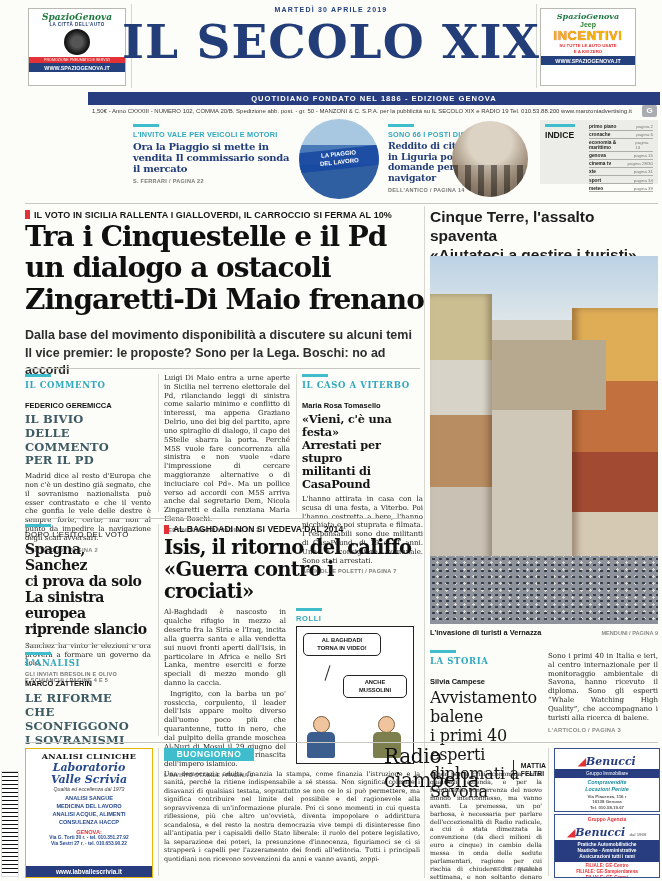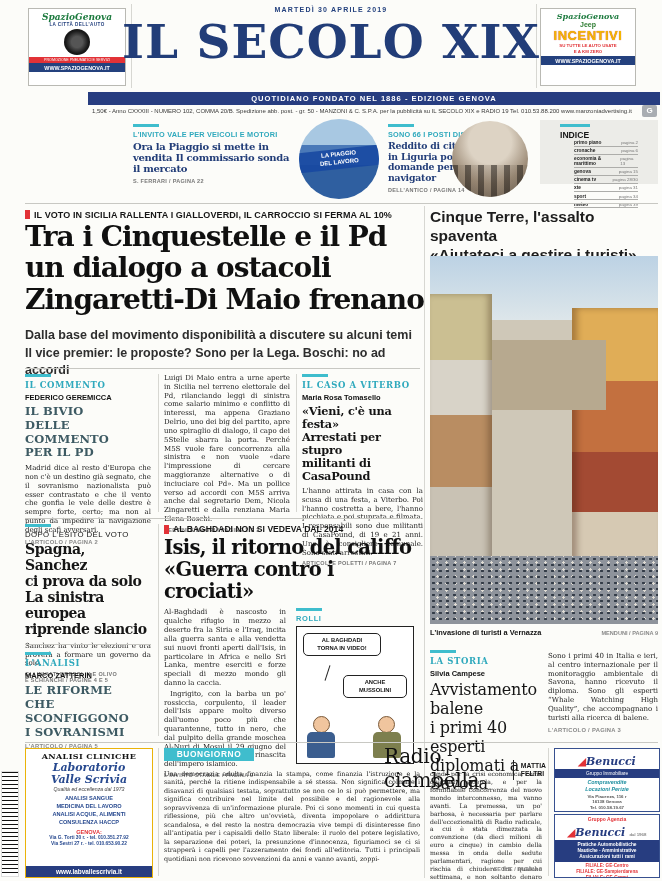--- a/index.html
+++ b/index.html
@@ -11,21 +11,21 @@
         font-family:"Liberation Sans",sans-serif;color:var(--ink);}
   .abs{position:absolute;}
   .serif{font-family:"DejaVu Serif","Liberation Serif",serif;}
   .pre{white-space:pre-line;font-weight:bold;}
   .hrule{position:absolute;height:1px;background:#c8c8c3;}
   .vrule{position:absolute;width:1px;background:#d7d7d2;}
   .dash{width:26px;height:3px;background:var(--teal);margin-bottom:3px;}
   .teal-label{color:#2fa9bd;font-family:"DejaVu Serif",serif;font-weight:bold;
               font-size:8.5px;letter-spacing:.6px;}
   .blk-label{font-weight:normal;font-size:7.8px;letter-spacing:.4px;color:#111;}
-  .author{font-weight:bold;font-size:7.5px;margin-top:3px;color:#111;}
+  .author{font-weight:bold;font-size:7.5px;margin-top:11px;color:#111;}
   .body-txt{font-family:"DejaVu Serif",serif;font-size:7px;line-height:1.26;
             text-align:justify;color:#222;margin-top:4px;}
   .byline{font-size:5.5px;font-weight:bold;color:#777;letter-spacing:.3px;margin-top:3px;}
   .footer-ref{font-size:5.8px;font-weight:bold;color:#888;letter-spacing:.3px;margin-top:4px;}
   .col{position:absolute;}
   
   .adbox{position:absolute;border:1px solid #b9b9b3;background:#fff;text-align:center;overflow:hidden;}
   .sg-brand{font-family:"DejaVu Serif",serif;font-style:italic;font-weight:bold;
             font-size:9px;color:#1c7a3e;margin-top:3px;}
   .sg-tag{font-size:4.6px;font-weight:bold;color:var(--navy);letter-spacing:.4px;}
@@ -93,21 +93,21 @@
     <div class="dash"></div>
     <div style="font-size:7.3px;font-weight:bold;color:#2fa9bd;letter-spacing:.2px;">SONO 66 I POSTI DISPONIBILI</div>
     <div class="serif" style="font-size:9.3px;font-weight:bold;color:#223d78;line-height:1.15;margin-top:2px;letter-spacing:-.2px;">Reddito di cittadinanza in Liguria poche domande per fare i navigator</div>
     <div class="byline">DELL'ANTICO / PAGINA 14</div>
   </div>
 
   <div class="abs" style="left:452px;top:121px;width:76px;height:76px;border-radius:50%;overflow:hidden;background:radial-gradient(circle at 50% 28%,#ddd3c4 0 32%,#a08f7b 62%,#5d5347 100%);">
     <div style="position:absolute;left:0;bottom:0;width:100%;height:42%;background:repeating-linear-gradient(90deg,rgba(42,36,30,.6) 0 6px,rgba(120,105,88,.25) 6px 13px);"></div>
   </div>
 
-  <div class="abs" style="left:540px;top:120px;width:118px;height:64px;background:#ececE8;padding:4px 20px;box-sizing:border-box;">
+  <div class="abs" style="left:540px;top:120px;width:118px;height:64px;background:#ececE8;padding:4px 5px;box-sizing:border-box;">
     <div style="float:left;width:38px;">
       <div class="dash" style="width:30px;"></div>
       <div style="font-size:8.6px;font-weight:900;">INDICE</div>
     </div>
     <div style="float:right;width:64px;">
       <div class="ix-row">
           <span class="ix-s">primo piano</span>
           <span class="ix-p">pagina 2</span>
         </div>
       <div class="ix-row">

